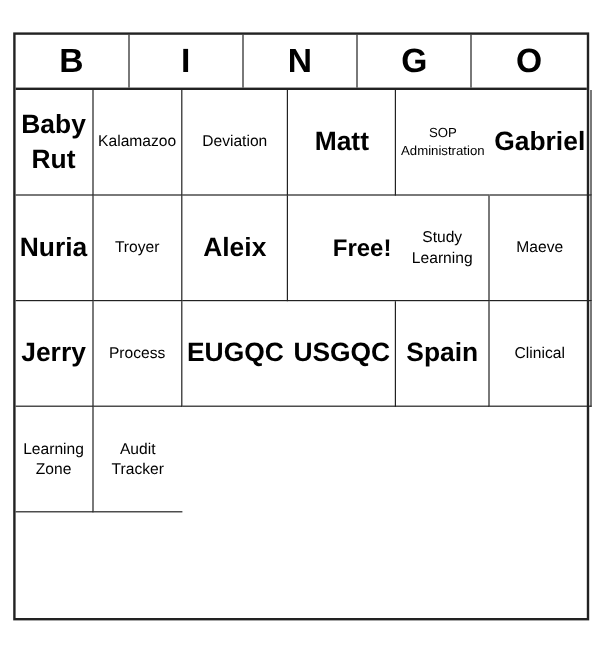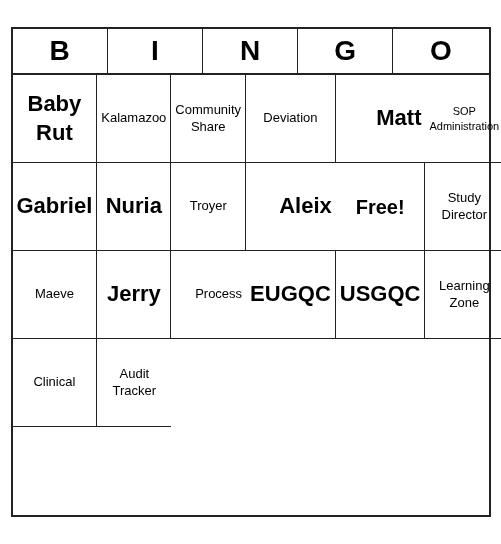--- a/index.html
+++ b/index.html
@@ -85,23 +85,20 @@
       <div class="bingo-header-cell">O</div>
     </div>
   <div class="bingo-grid">
   <div class="bingo-cell">
         <span class="cell-text large">Baby Rut</span>
       </div>
       <div class="bingo-cell">
         <span class="cell-text">Kalamazoo</span>
       </div>
       <div class="bingo-cell">
-        <span class="cell-text">Community Share</span>
-      </div>
-      <div class="bingo-cell">
         <span class="cell-text">Deviation</span>
       </div>
       <div class="bingo-cell">
         <span class="cell-text large">Matt</span>
       </div>
       <div class="bingo-cell">
         <span class="cell-text small">SOP Administration</span>
       </div>
       <div class="bingo-cell">
         <span class="cell-text medium">Gabriel</span>
@@ -112,40 +109,43 @@
       <div class="bingo-cell">
         <span class="cell-text">Troyer</span>
       </div>
       <div class="bingo-cell">
         <span class="cell-text large">Aleix</span>
       </div>
       <div class="bingo-cell">
         <span class="cell-text free">Free!</span>
       </div>
       <div class="bingo-cell">
-        <span class="cell-text">Study Director</span>
+        <span class="cell-text">Study Learning</span>
       </div>
       <div class="bingo-cell">
         <span class="cell-text">Maeve</span>
       </div>
       <div class="bingo-cell">
         <span class="cell-text large">Jerry</span>
       </div>
       <div class="bingo-cell">
         <span class="cell-text">Process</span>
       </div>
       <div class="bingo-cell">
         <span class="cell-text medium">EUGQC</span>
       </div>
       <div class="bingo-cell">
         <span class="cell-text medium">USGQC</span>
       </div>
       <div class="bingo-cell">
-        <span class="cell-text">Learning Zone</span>
+        <span class="cell-text medium">Spain</span>
       </div>
       <div class="bingo-cell">
         <span class="cell-text">Clinical</span>
+      </div>
+      <div class="bingo-cell">
+        <span class="cell-text">Learning Zone</span>
       </div>
       <div class="bingo-cell">
         <span class="cell-text">Audit Tracker</span>
       </div>
     </div>
 </div>
 
 </body></html>

